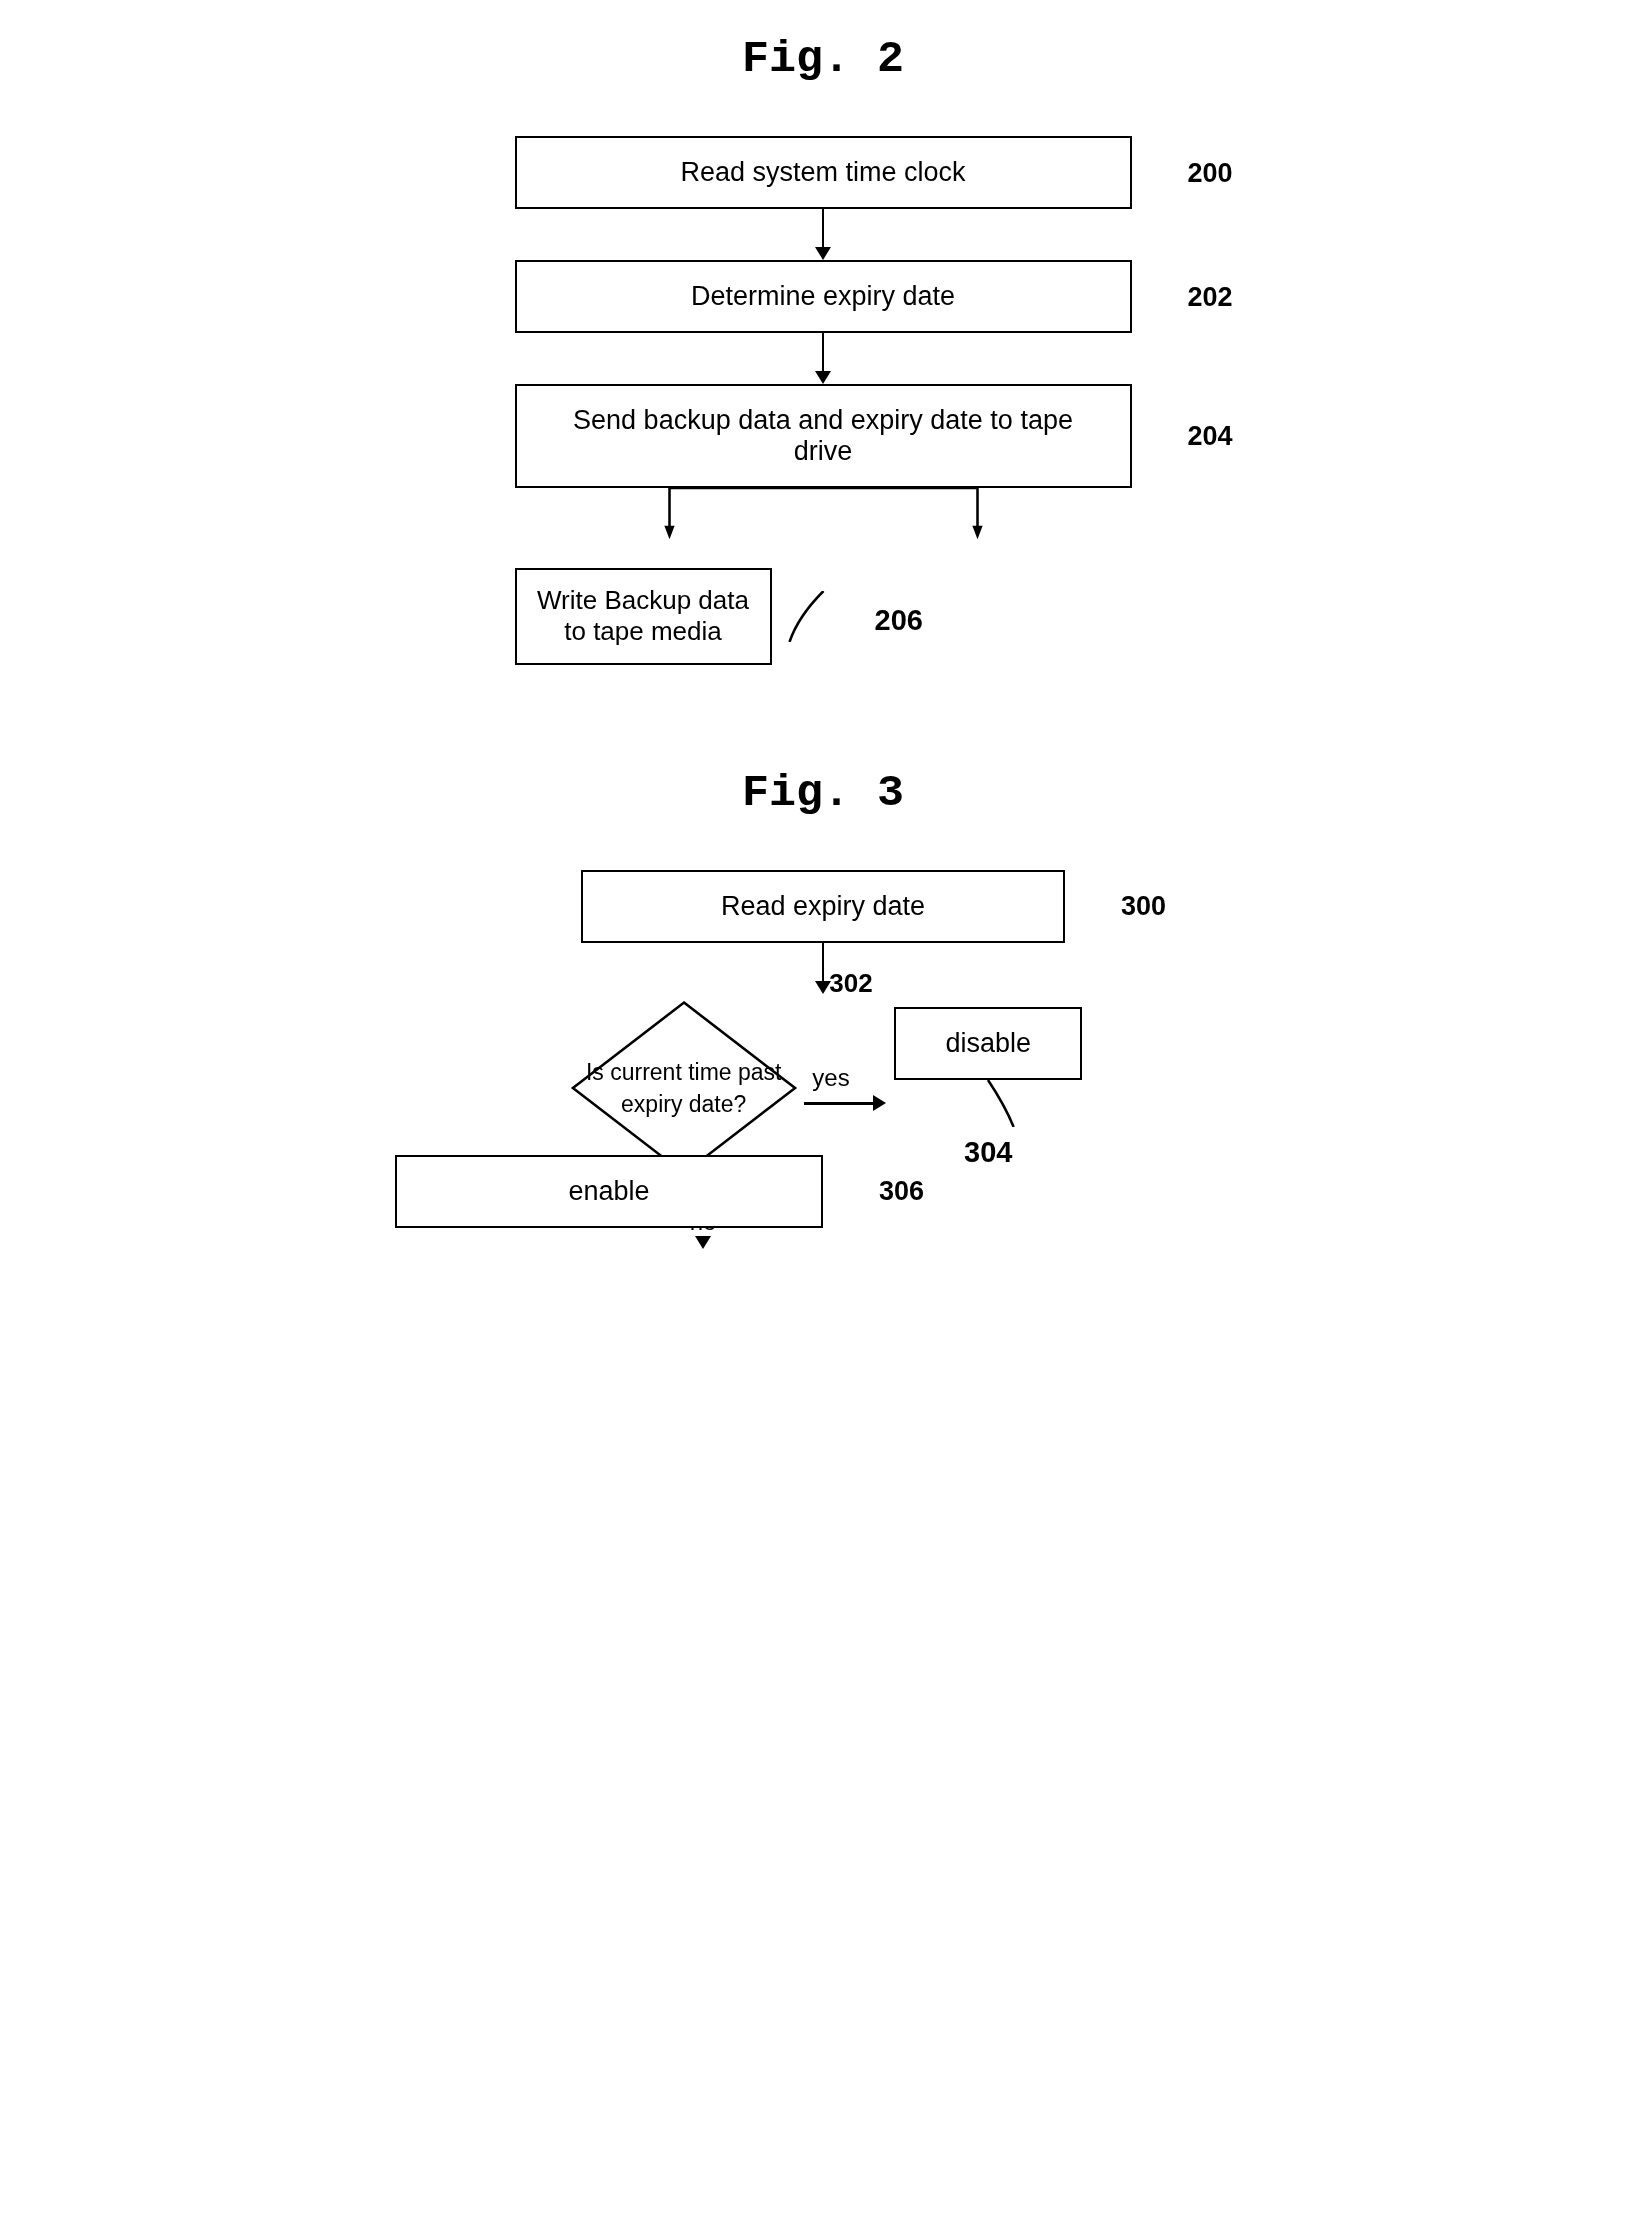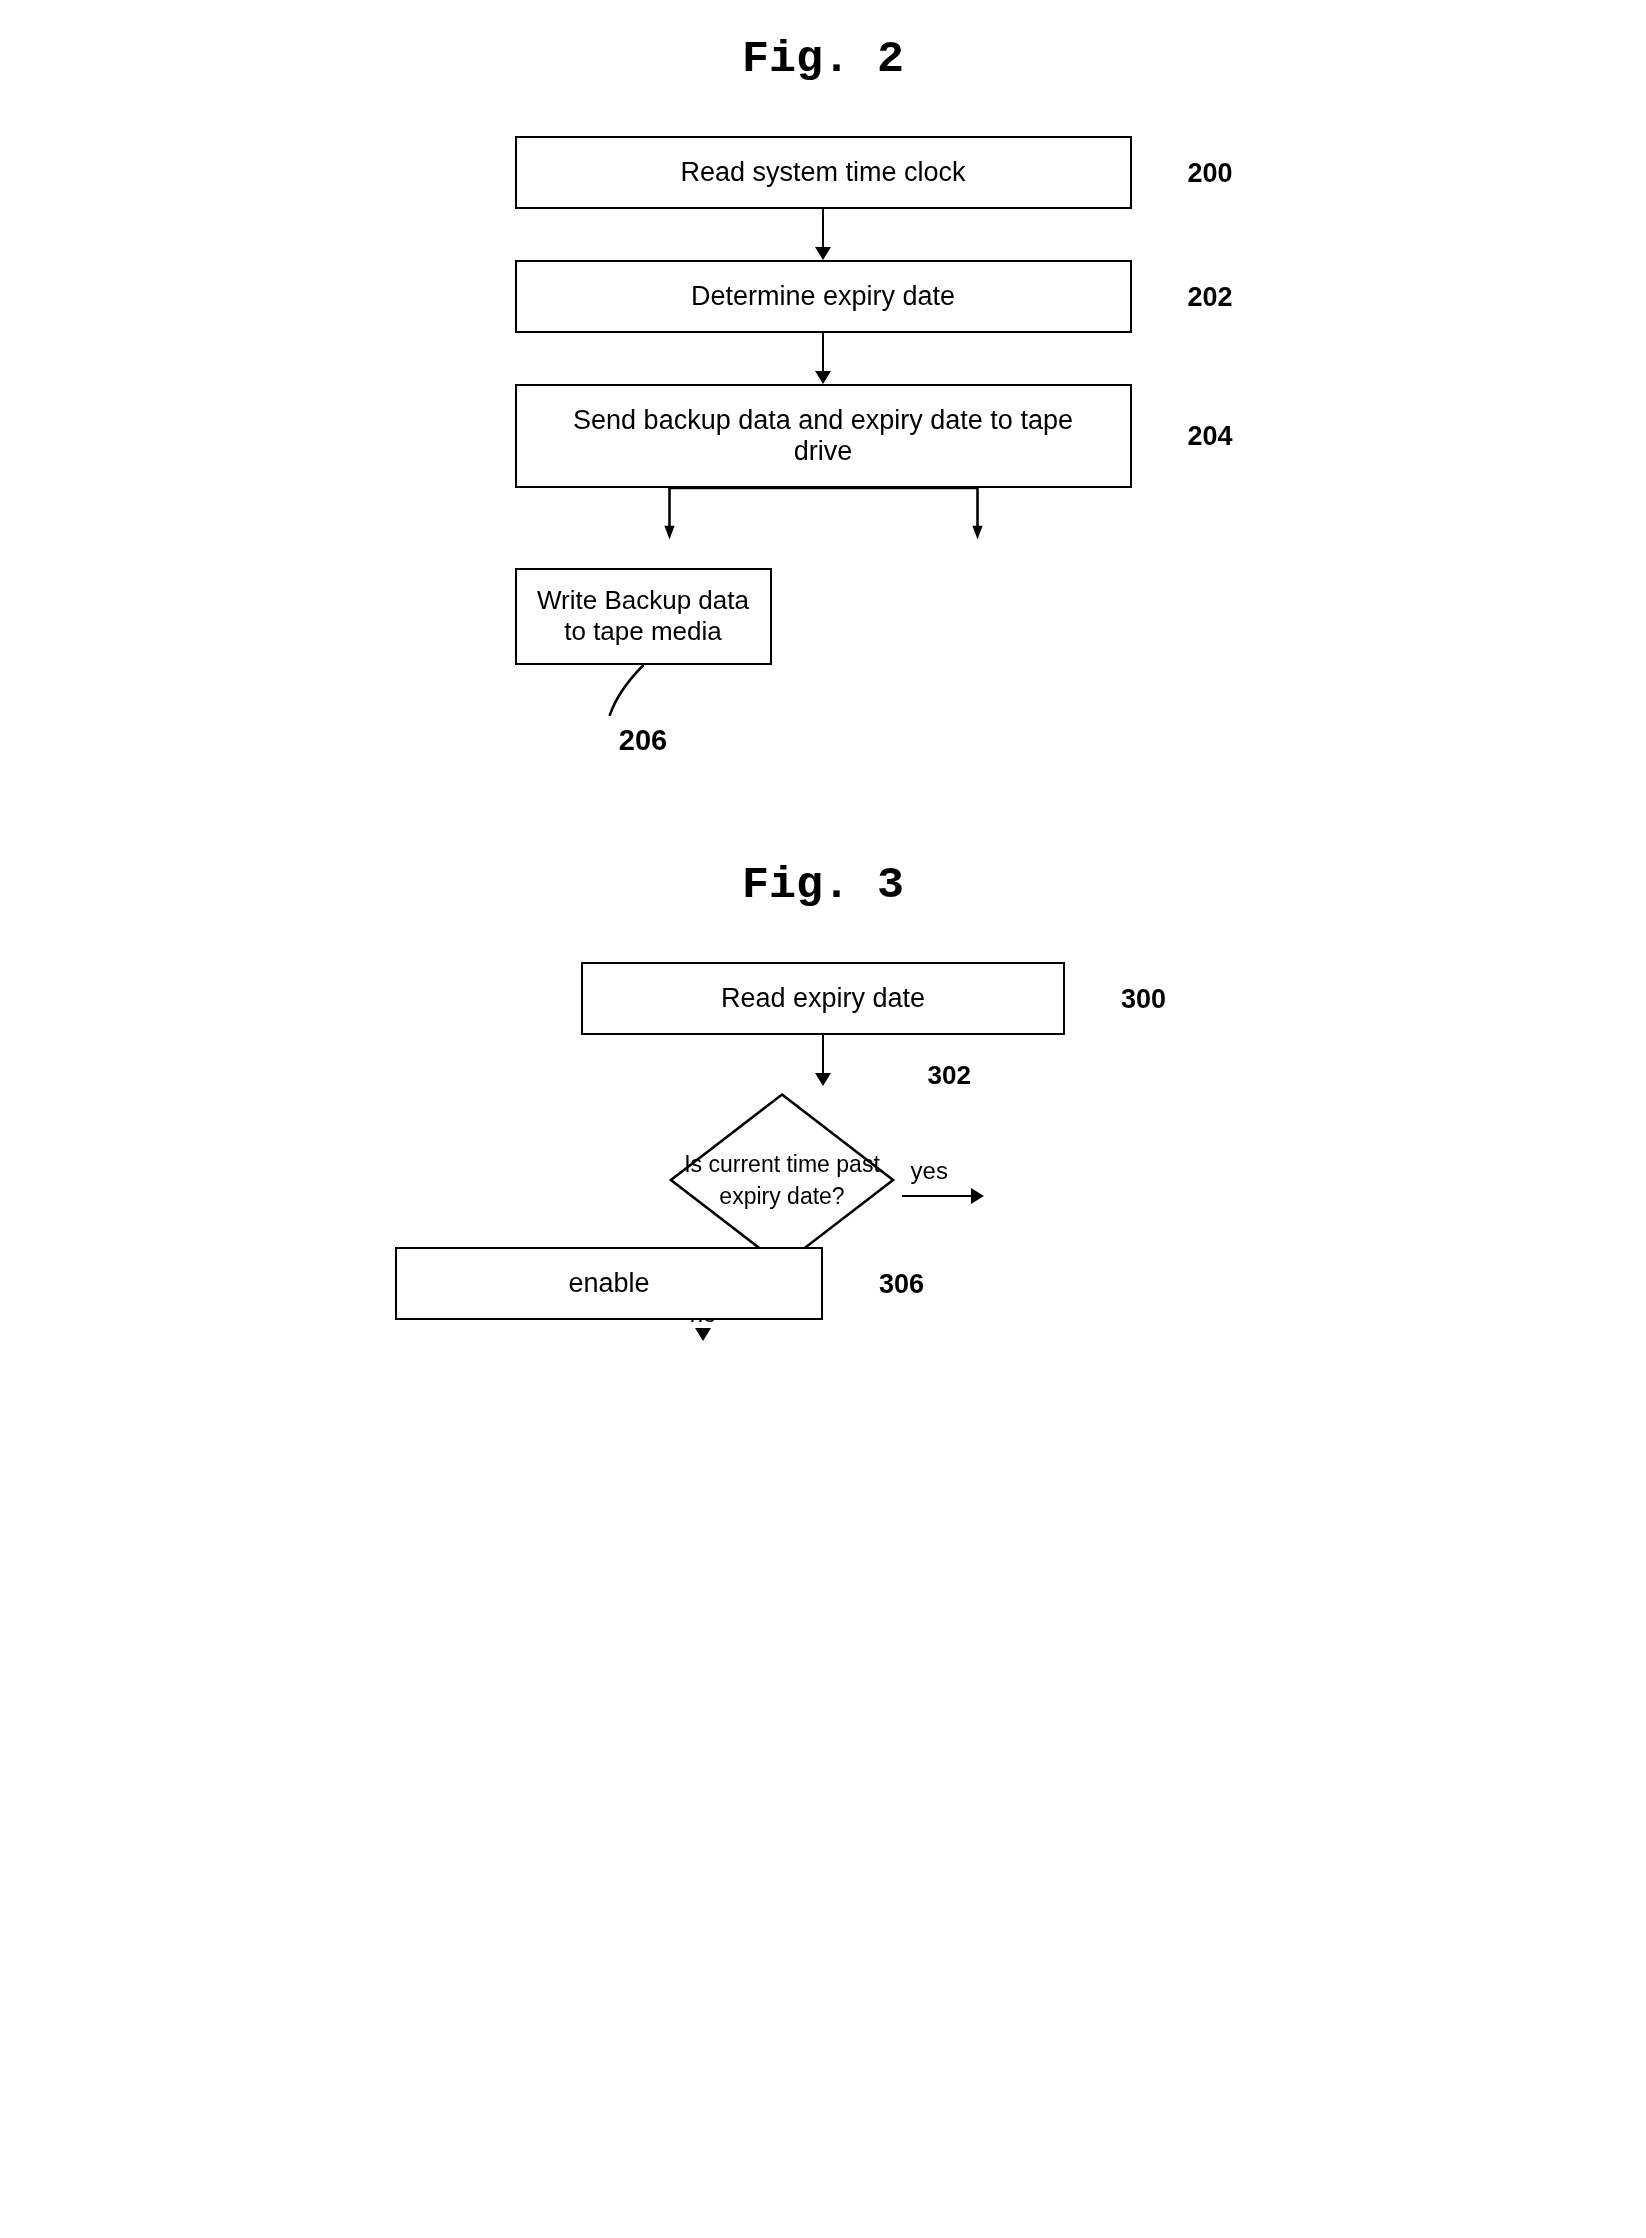--- a/index.html
+++ b/index.html
@@ -157,21 +157,21 @@
         <line x1="540" y1="0" x2="540" y2="50" stroke="#000" stroke-width="3"></line>
 
         <line x1="180" y1="0" x2="540" y2="0" stroke="#000" stroke-width="3"></line>
 
         <polygon points="180,60 174,44 186,44" fill="#000"></polygon>
         <polygon points="540,60 534,44 546,44" fill="#000"></polygon>
       </svg>
     </div>
 
     <div style="display:flex; flex-direction:row; justify-content:space-between; width:617px; align-items:flex-start;">
-      <div style="display:flex; flex-direction:column; align-items:center;">
+      <div style="display:flex; flex-direction:row; align-items:center;">
         <div class="flowchart-box box-medium">
           <span>Write Backup data to tape media</span>
         </div>
 
         <svg width="103" height="51" viewBox="0 0 120 60">
           <path d="M60,0 Q30,30 20,60" stroke="#000" stroke-width="3" fill="none"></path>
         </svg>
         <span class="step-number">206</span>
       </div>
 
@@ -209,20 +209,29 @@
       </div>
 
       <div style="display:flex; flex-direction:column; align-items:flex-start; margin-left:0;">
         <span style="font-size:24px; margin-left:8.6px; margin-bottom:3.4px;">yes</span>
         <div style="display:flex; flex-direction:row; align-items:center;">
           <div style="width:69px; height:2.6px; background:#000;"></div>
           <div style="width:0;height:0;border-top:8.6px solid transparent;border-bottom:8.6px solid transparent;border-left:13.7px solid #000;"></div>
         </div>
       </div>
 
+      <div style="display:flex; flex-direction:column; align-items:center; margin-left:8.6px;">
+        <div class="flowchart-box" style="width:188px; font-size:27px;">
+          <span>disable</span>
+        </div>
+        <svg width="86" height="47" viewBox="0 0 100 55">
+          <path d="M50,0 Q70,30 80,55" stroke="#000" stroke-width="3" fill="none"></path>
+        </svg>
+        <span class="step-number">304</span>
+      </div>
 
     </div>
 
     <div style="display:flex; flex-direction:column; align-items:center; position:relative; width:240px;">
       <div style="width:2.6px; height:26px; background:#000; margin-left:-240px;"></div>
       <span style="font-size:24px; margin-left:-240px;">no</span>
       <div style="display:flex; flex-direction:column; align-items:center; margin-left:-240px;">
         <div class="arrow-down-line" style="height:34px;"></div>
         <div class="arrow-head-down"></div>
       </div>

